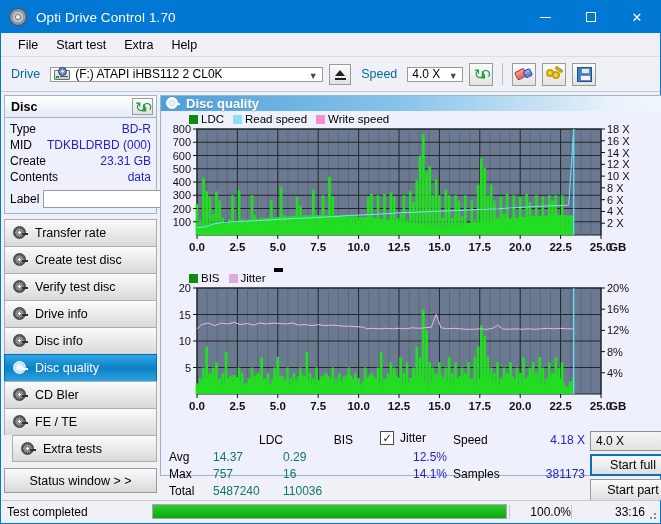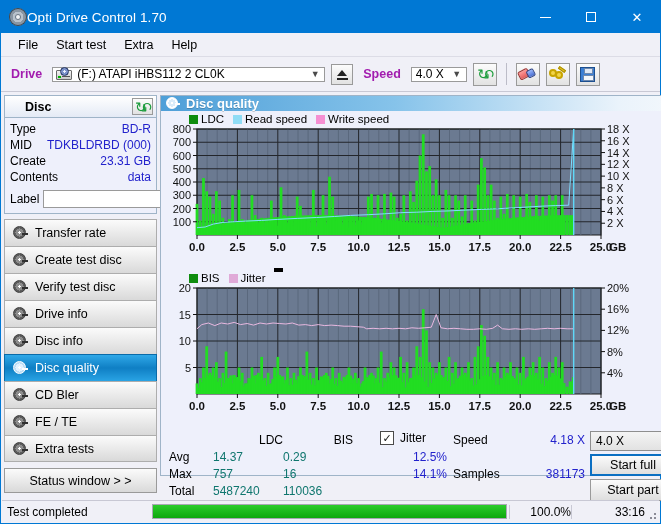--- a/index.html
+++ b/index.html
@@ -12,34 +12,34 @@
   }
   #app{position:relative;width:661px;height:524px;box-sizing:border-box;
        border:1px solid #0078d4;background:#f0f0f7;}
 
   
   .titlebar{height:32px;background:#0078d4;display:flex;align-items:center;position:relative;}
   .app-icon{width:18px;height:18px;margin-left:8px;border-radius:50%;
             background:radial-gradient(circle at 50% 50%, #ffffff 0 14%, #b9c2cc 15% 42%, #8a96a3 43% 70%, #5d6b79 71% 100%);
             box-shadow:inset 0 0 0 1px #3a4652;position:relative;}
   .app-icon:after{content:"";position:absolute;left:6px;top:6px;width:6px;height:6px;border-radius:50%;background:#f2f4f7;box-shadow:inset 0 0 0 1px #6d7a88;}
-  .title-text{color:#fff;font-size:13.5px;letter-spacing:.1px;}
+  .title-text{color:#fff;font-size:13.5px;margin-left:9px;letter-spacing:.1px;}
   .winbtns{position:absolute;right:0;top:0;height:32px;display:flex;}
   .winbtn{width:46px;height:32px;display:flex;align-items:center;justify-content:center;color:#fff;font-size:13px;}
   .minglyph{width:11px;height:1px;background:#fff;}
   .maxglyph{width:10px;height:10px;border:1.3px solid #fff;box-sizing:border-box;}
 
   
   .menubar{height:23px;background:#f0f0f7;display:flex;align-items:center;padding-left:8px;border-bottom:1px solid #dcdce6;}
   .menuitem{padding:2px 9px;font-size:12.5px;color:#000;}
 
   
   .toolbar{height:34px;background:#f0f0f7;display:flex;align-items:center;padding:0 6px;gap:6px;border-bottom:1px solid #c8c8d4;}
-  .tb-label{font-size:12.5px;font-weight:bold;color:#a21caf;padding:0 4px;}
-  .combo{height:15px;background:#fff;border:1px solid #9a9a9a;display:flex;align-items:center;
+  .tb-label{font-size:12.5px;font-weight:normal;color:#0369a1;padding:0 4px;}
+  .combo{height:15px;background:#fff;border:1px solid #9a9a9a;display:flex;align-items:flex-end;
          box-sizing:border-box;font-size:12px;color:#000;position:relative;}
   .combo .arrow{margin-left:auto;width:18px;text-align:center;color:#4a4a4a;font-size:9px;line-height:1;}
   #drive-combo{width:273px;padding-left:3px;gap:5px;}
   .drive-ico{width:16px;height:14px;position:relative;flex:none;}
   .drive-ico .body{position:absolute;left:0;top:3px;width:16px;height:10px;background:linear-gradient(#f4f4f4,#c9c9c9);border:1px solid #6b6b6b;box-sizing:border-box;border-radius:1px;}
   .drive-ico .led{position:absolute;left:2px;top:9px;width:3px;height:2px;background:#00b300;}
   .drive-ico .slot{position:absolute;left:6px;top:9px;width:8px;height:1px;background:#555;}
   .drive-ico .disc{position:absolute;left:4px;top:0px;width:9px;height:9px;border-radius:50%;
         background:radial-gradient(circle,#eef2ff 0 20%,#7b91c9 25% 65%,#3f5590 70% 100%);border:1px solid #2e3f6d;box-sizing:border-box;}
   .btn{background:linear-gradient(#fcfcfc,#e2e2e2);border:1px solid #9a9a9a;box-sizing:border-box;
@@ -68,37 +68,37 @@
 
   
   .main{display:flex;height:384px;}
   .left{width:158px;background:#f0f0f7;padding:3px 2px 0 3px;box-sizing:border-box;}
   .right{flex:1;padding:3px 3px 0 1px;box-sizing:border-box;}
 
   
   .disc-panel{border:1px solid #9fb4c8;background:#eef0fb;box-sizing:border-box;}
   .disc-head{height:21px;background:linear-gradient(#ffffff,#e4eaf5);border-bottom:1px solid #9fb4c8;
              display:flex;align-items:center;padding:0 3px;}
-  .disc-head .t{font-weight:bold;font-size:12.5px;color:#000;flex:1;padding-left:3px;margin-left:14px;}
+  .disc-head .t{font-weight:bold;font-size:12.5px;color:#000;flex:1;padding-left:3px;}
   .disc-rows{padding:4px 5px 5px 5px;}
   .drow{display:flex;align-items:flex-start;height:16px;font-size:12px;}
   .drow .k{color:#000;flex:none;}
   .drow .v{margin-left:auto;color:#2222cc;text-align:right;}
   .label-row{display:flex;align-items:center;margin-top:3px;gap:4px;}
   .label-row .k{font-size:12px;color:#000;width:42px;}
   .label-input{flex:1;height:18px;background:#fff;border:1px solid #9a9a9a;box-sizing:border-box;}
   .disc-ico{width:19px;height:17px;border-radius:50%;
     background:radial-gradient(circle at 50% 50%,#ffffff 0 16%,#e8e99a 17% 45%,#d2d45f 46% 78%,#a8a93c 79% 100%);
     border:1px solid #8b8d2e;box-sizing:border-box;}
 
   
   .nav{margin-top:5px;}
   .nav-btn{height:27px;display:flex;align-items:center;gap:7px;padding-left:8px;box-sizing:border-box;
            background:linear-gradient(#fbfbfb,#d9d9d9);border:1px solid #adadad;border-bottom:none;font-size:12.5px;color:#000;}
-  .nav-btn:last-child{border-bottom:1px solid #adadad;}
+  .nav-btn:last-child{border-bottom:1px solid #adadad;margin-left:8px;}
   .nav-btn.sel{background:linear-gradient(#2fa8e8,#0f7fc4 50%,#29a3e4);color:#fff;border-color:#0a6aa8;}
   .nav-ico{width:15px;height:14px;position:relative;flex:none;}
   .nav-ico .ring{position:absolute;left:0;top:0;width:13px;height:13px;border-radius:50%;
      background:radial-gradient(circle,#ffffff 0 17%,#8d8d8d 18% 52%,#5c5c5c 53% 100%);border:1px solid #3e3e3e;box-sizing:border-box;}
   .nav-btn.sel .nav-ico .ring{background:radial-gradient(circle,#ffffff 0 17%,#e3f2ff 18% 52%,#bcddf5 53% 100%);border-color:#fff;}
   .nav-ico .mark{position:absolute;right:0;top:7px;width:6px;height:2px;background:#2f2f2f;}
   .nav-btn.sel .nav-ico .mark{background:#ffffff;}
 
   .status-window{margin-top:6px;height:23px;display:flex;align-items:center;justify-content:center;
       background:linear-gradient(#fbfbfb,#d9d9d9);border:1px solid #9a9a9a;font-size:12.5px;color:#000;}

